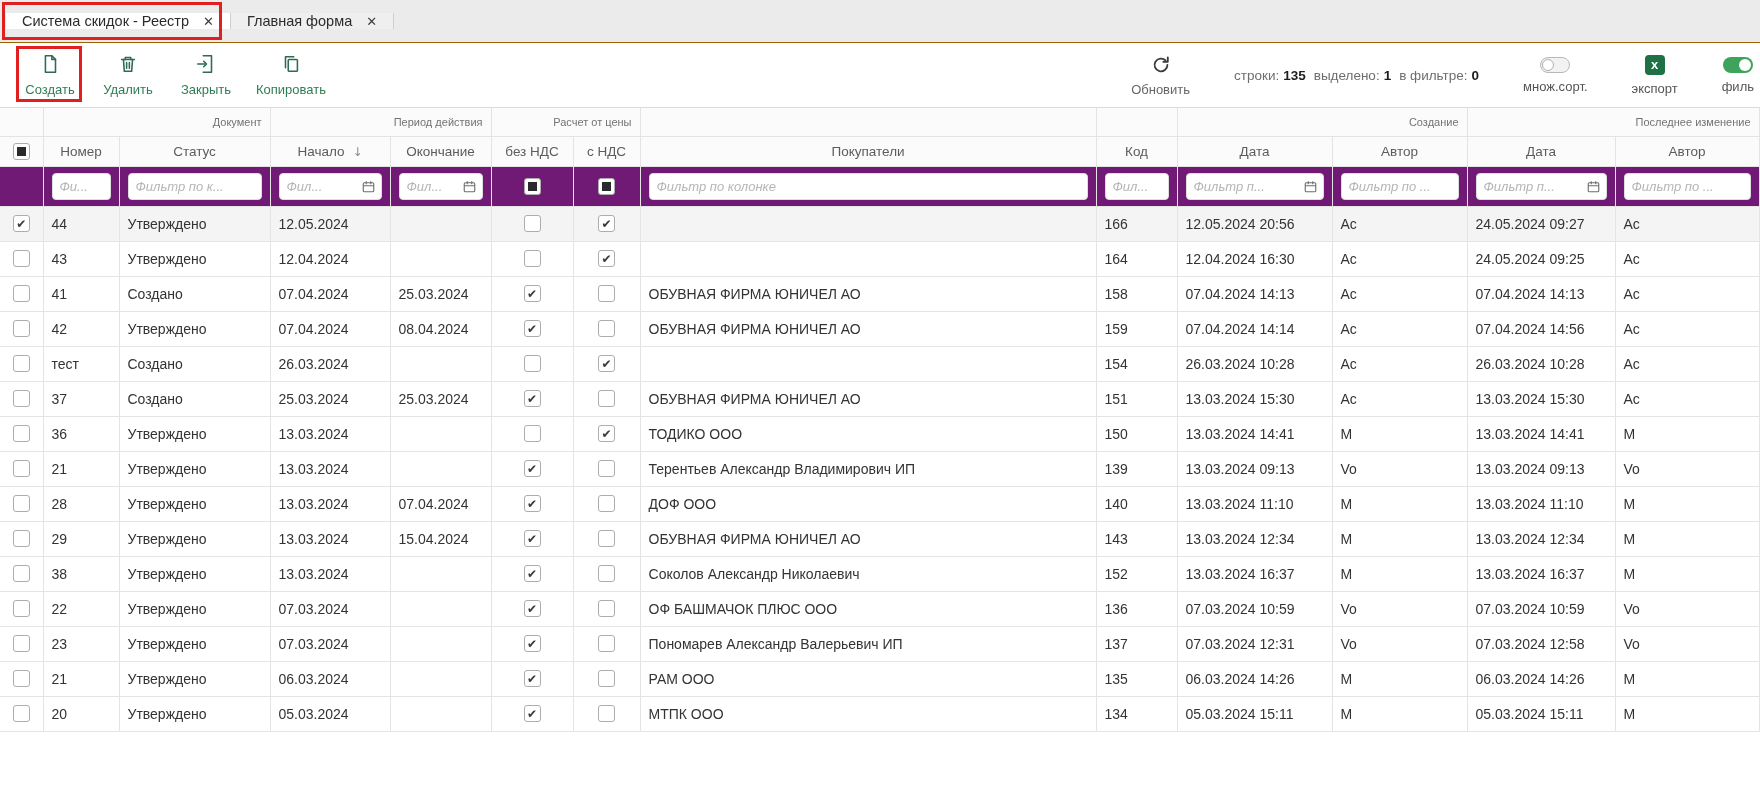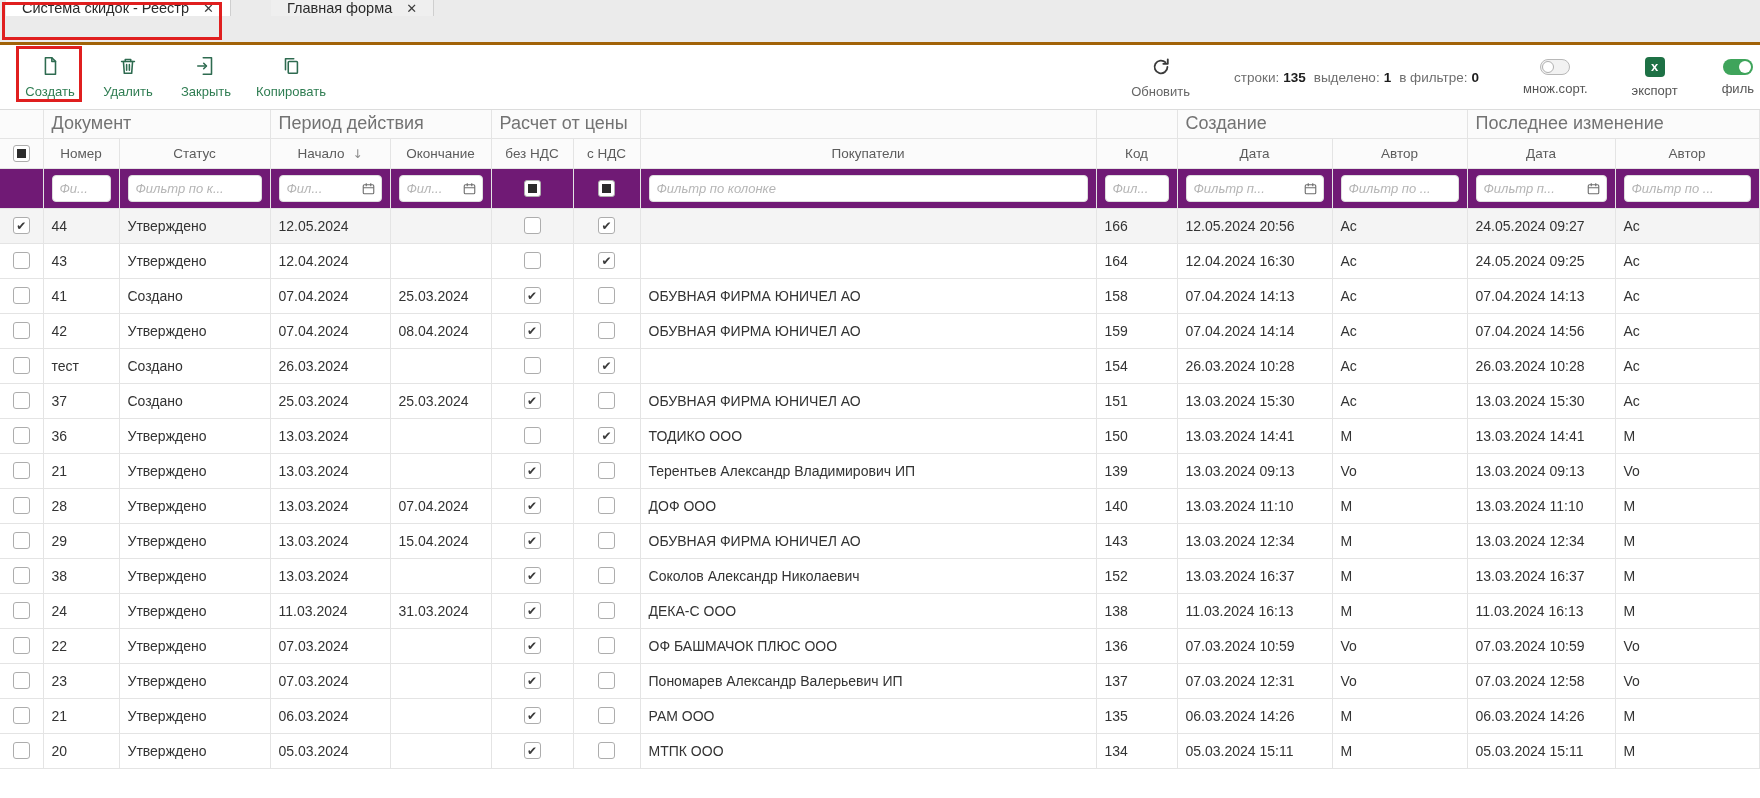--- a/index.html
+++ b/index.html
@@ -1,20 +1,20 @@
 <!DOCTYPE html>
 <html><head>
 <meta charset="utf-8">
 <style>
   html,body{margin:0;padding:0;background:#fff;}
   body{width:1760px;height:798px;overflow:hidden;font-family:"Liberation Sans",sans-serif;position:relative;}
   .app{position:relative;width:1760px;height:798px;overflow:hidden;background:#fff;}
 
   
-  .tabbar{height:42px;background:#ebebeb;display:flex;align-items:flex-start;border-bottom:3px solid #a16207;padding-left:6px;gap:40px;}
+  .tabbar{height:42px;background:#ebebeb;display:flex;align-items:center;border-bottom:1px solid #a16207;padding-left:6px;}
   .tab{display:flex;align-items:center;gap:14px;padding:0 16px;font-size:14.5px;color:#2b2b2b;background:#efefef;border-right:1px solid #cfcfcf;cursor:pointer;}
   .tab.active{background:#ffffff;}
   .tab-close{font-size:13px;color:#3c3c3c;font-weight:bold;font-family:"DejaVu Sans",sans-serif;}
 
   
   .toolbar{height:64px;display:flex;align-items:center;background:#fff;padding:0 6px 0 22px;}
   .toolbar-left{display:flex;gap:22px;}
   .tool-btn{display:flex;flex-direction:column;align-items:center;justify-content:center;gap:3px;min-width:56px;cursor:pointer;}
   .tool-btn svg{width:22px;height:22px;stroke:#2e6b50;fill:none;stroke-width:1.7;stroke-linecap:round;stroke-linejoin:round;}
   .tool-btn .lbl{font-size:13px;color:#2f7d52;}
@@ -31,21 +31,21 @@
   .toggle.on{background:#3fa45b;}
   .toggle.on::after{content:'';position:absolute;right:2px;top:2px;width:12px;height:12px;border-radius:50%;background:#fff;}
   .toggle-label{font-size:13px;color:#555;white-space:nowrap;}
   .excel-icon{width:20px;height:20px;background:#1e7145;color:#fff;border-radius:4px;display:flex;align-items:center;justify-content:center;font-weight:bold;font-size:13px;}
 
   
   .grid-wrap{border-top:1px solid #dcdcdc;}
   table{border-collapse:collapse;table-layout:fixed;width:1759px;font-size:14px;color:#333;}
   th,td{border-right:1px solid #e4e4e4;border-bottom:1px solid #e4e4e4;padding:0 8px;overflow:hidden;white-space:nowrap;text-overflow:ellipsis;vertical-align:middle;box-sizing:border-box;}
   thead th{font-weight:normal;background:#fbfbfb;}
-  .group-row th{height:28px;font-size:18px;text-align:left;color:#737373;}
+  .group-row th{height:28px;font-size:11px;text-align:right;color:#737373;}
   .header-row th{height:30px;font-size:13.5px;text-align:center;color:#5c5c5c;cursor:pointer;}
   .filter-row td{height:40px;background:#701a75;}
   tbody td{height:35px;}
   tbody tr.selected td{background:#f4f4f4;}
   .col-select{text-align:center;padding:0;}
   .cell-check{text-align:center;padding:0;}
 
   .checkbox{display:inline-flex;width:17px;height:17px;border:1px solid #adadad;border-radius:3px;background:#fff;align-items:center;justify-content:center;font-size:12px;line-height:1;color:#3a3a3a;font-family:"DejaVu Sans",sans-serif;vertical-align:middle;box-sizing:border-box;}
   .checkbox.indeterminate::after{content:'';width:9px;height:9px;background:#2b2b2b;}
 
@@ -410,35 +410,20 @@
             <td class="cell-check"><span class="checkbox"></span></td>
             <td>Соколов Александр Николаевич</td>
             <td>152</td>
             <td>13.03.2024 16:37</td>
             <td>М</td>
             <td>13.03.2024 16:37</td>
             <td>М</td>
           </tr>
           <tr>
             <td class="col-select"><span class="checkbox"></span></td>
-            <td>24</td>
-            <td>Утверждено</td>
-            <td>11.03.2024</td>
-            <td>31.03.2024</td>
-            <td class="cell-check"><span class="checkbox checked">✔</span></td>
-            <td class="cell-check"><span class="checkbox"></span></td>
-            <td>ДЕКА-С ООО</td>
-            <td>138</td>
-            <td>11.03.2024 16:13</td>
-            <td>М</td>
-            <td>11.03.2024 16:13</td>
-            <td>М</td>
-          </tr>
-          <tr>
-            <td class="col-select"><span class="checkbox"></span></td>
             <td>22</td>
             <td>Утверждено</td>
             <td>07.03.2024</td>
             <td></td>
             <td class="cell-check"><span class="checkbox checked">✔</span></td>
             <td class="cell-check"><span class="checkbox"></span></td>
             <td>ОФ БАШМАЧОК ПЛЮС ООО</td>
             <td>136</td>
             <td>07.03.2024 10:59</td>
             <td>Vo</td>

